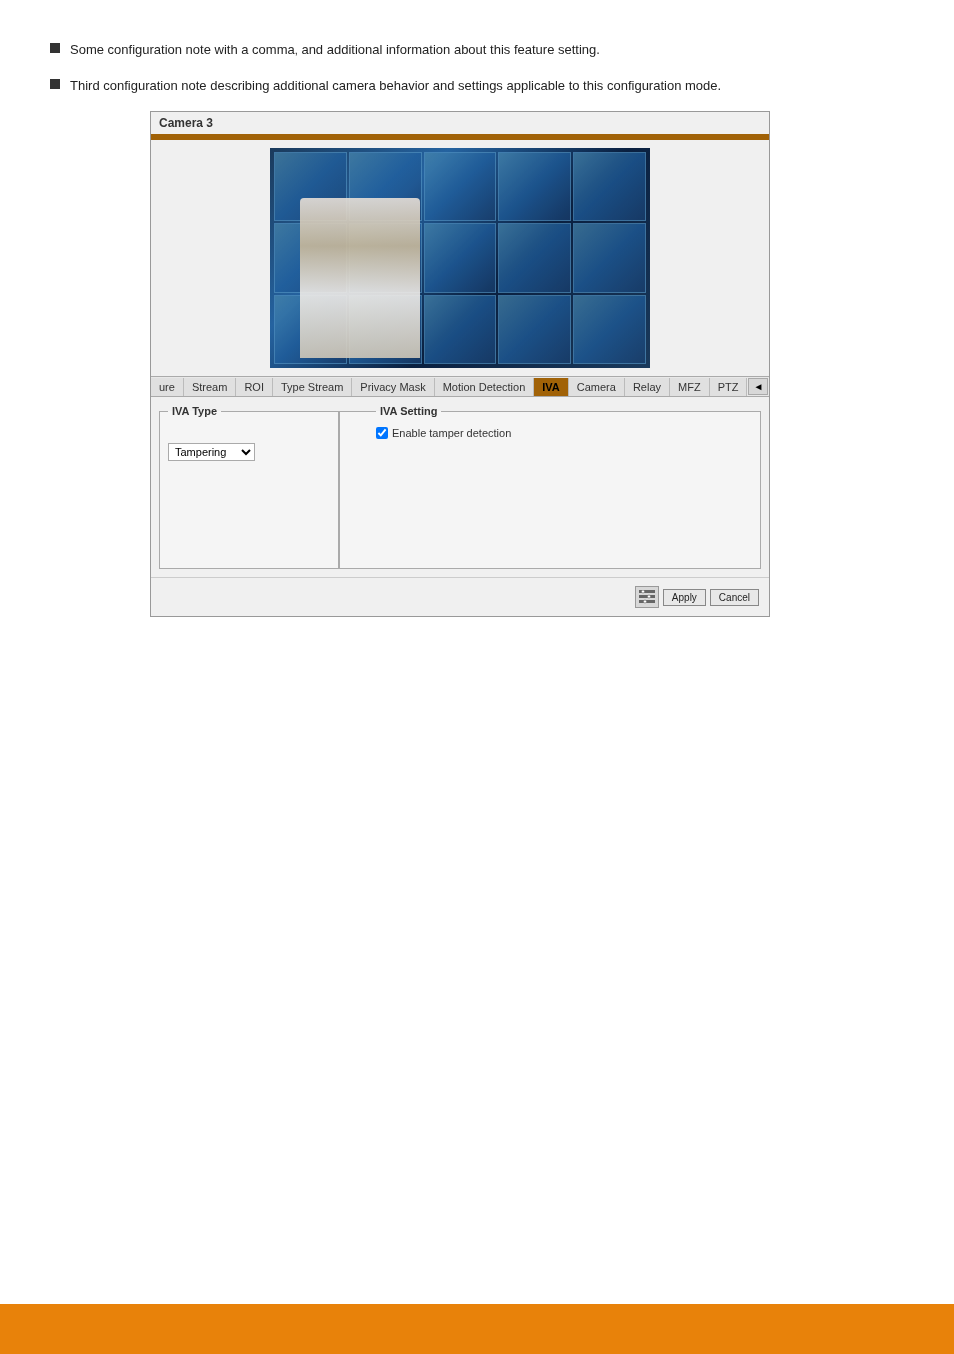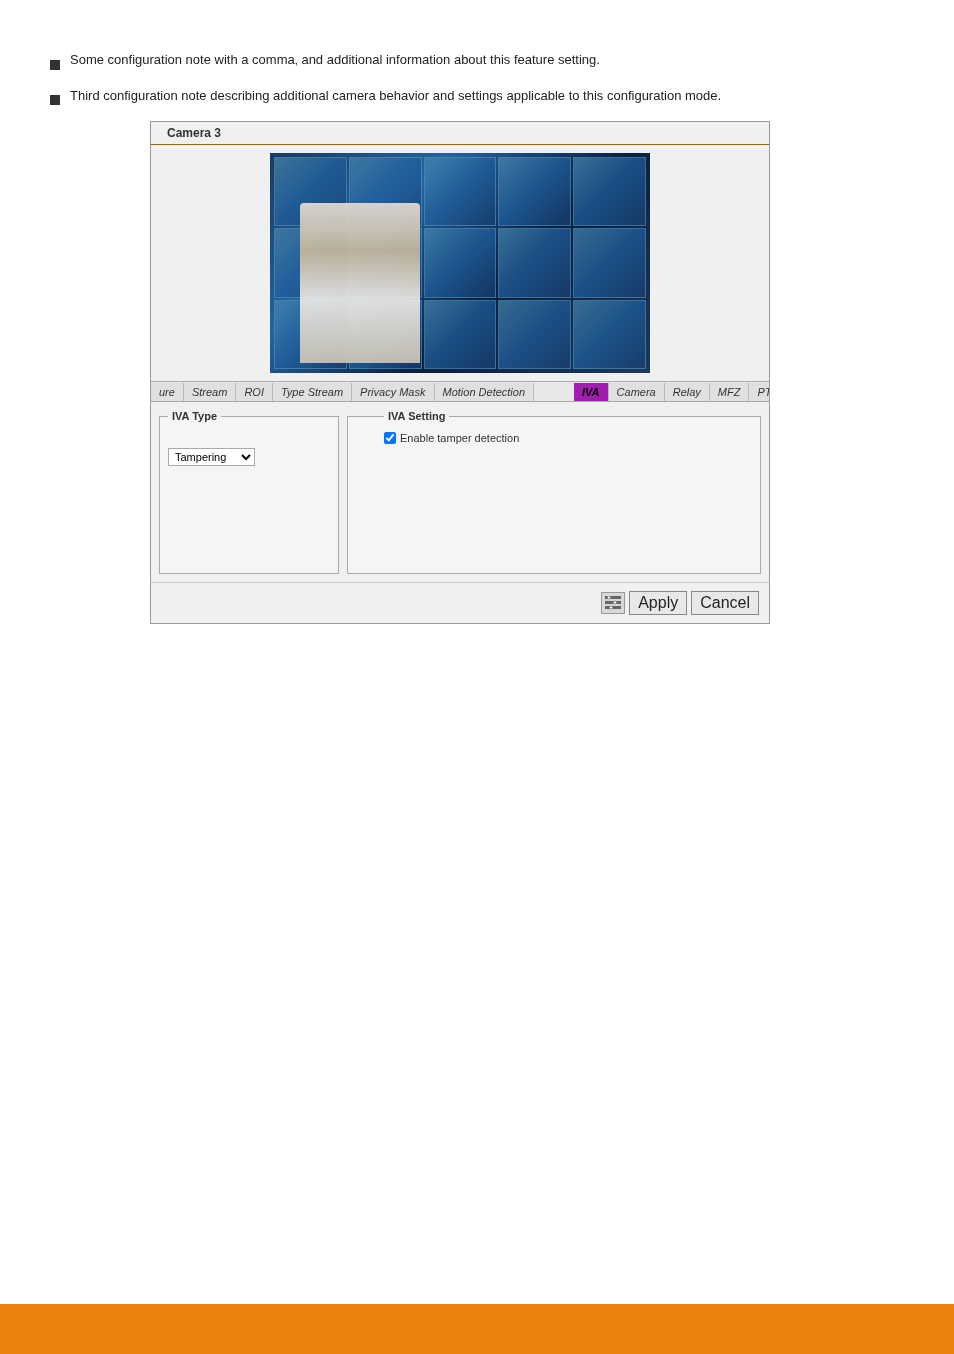--- a/index.html
+++ b/index.html
@@ -12,23 +12,22 @@
       position: relative;
     }
 
     .page-content {
       padding: 40px 50px 0 50px;
     }
 
     .bullet-section {
       margin-bottom: 16px;
       display: flex;
-      align-items: flex-end;
+      align-items: flex-start;
       gap: 10px;
-      margin-top: 10px;
     }
 
     .bullet-icon {
       width: 10px;
       height: 10px;
       background: #333;
       flex-shrink: 0;
       margin-top: 3px;
     }
 
@@ -42,23 +41,23 @@
       border: 1px solid #999;
       background: #f0f0f0;
       margin-top: 10px;
       width: 620px;
       margin-left: 100px;
     }
 
     .camera-title {
       font-size: 12px;
       font-weight: bold;
-      padding: 4px 16px;
+      padding: 4px 8px;
       background: #f0f0f0;
-      border-bottom: 1px solid #a16207;
+      border-bottom: 6px solid #a16207;
       color: #333;
     }
 
     .camera-video-area {
       display: flex;
       justify-content: center;
       padding: 8px;
       background: #f0f0f0;
     }
 
@@ -107,47 +106,45 @@
     }
 
     .tab-item {
       padding: 3px 8px;
       font-size: 11px;
       border-right: 1px solid #bbb;
       cursor: pointer;
       white-space: nowrap;
       background: #e0e0e0;
       color: #333;
-      font-style: italic;
     }
 
     .tab-item:first-child {
       border-left: none;
     }
 
     .tab-item.active {
-      background: #a21caf;
+      background: #a16207;
       font-weight: bold;
       color: #000;
-      margin-left: 40px;
     }
 
     .tab-nav-btn {
       padding: 2px 4px;
       font-size: 10px;
       cursor: pointer;
       background: #d8d8d8;
       border: 1px solid #aaa;
       margin: 1px;
     }
 
     .tab-content-area {
       display: flex;
       padding: 8px;
-      gap: 8px;
+      gap: 0;
       min-height: 180px;
     }
 
     .dropdown-row {
       display: flex;
       align-items: center;
       margin-top: 20px;
     }
 
     .dropdown-select {
@@ -192,21 +189,21 @@
       border: 1px solid #999;
       cursor: pointer;
       display: flex;
       align-items: center;
       justify-content: center;
       font-size: 12px;
     }
 
     .btn-action {
       padding: 2px 8px;
-      font-size: 16px;
+      font-size: 10px;
       cursor: pointer;
       background: #e8e8e8;
       border: 1px solid #888;
       color: #222;
       text-align: right;
     }
 
     .bottom-bar {
       position: absolute;
       bottom: 0;

